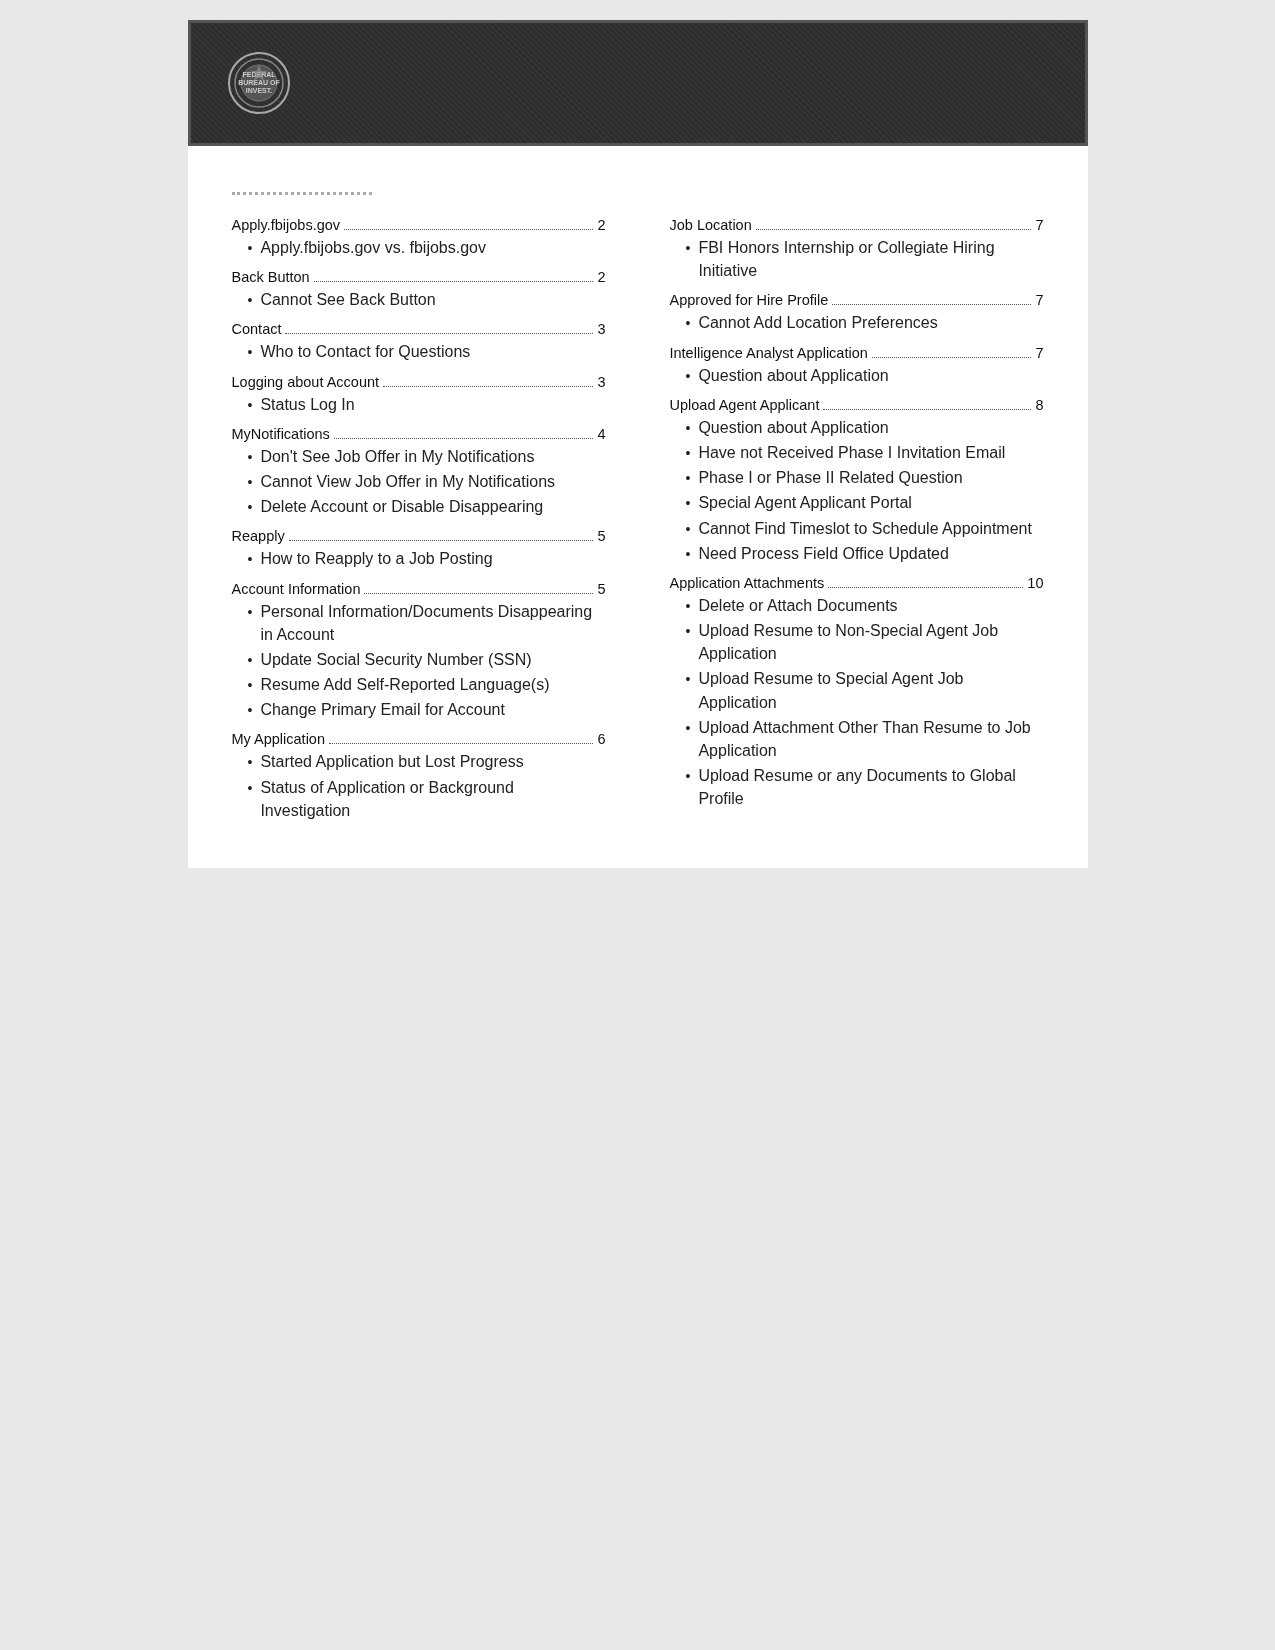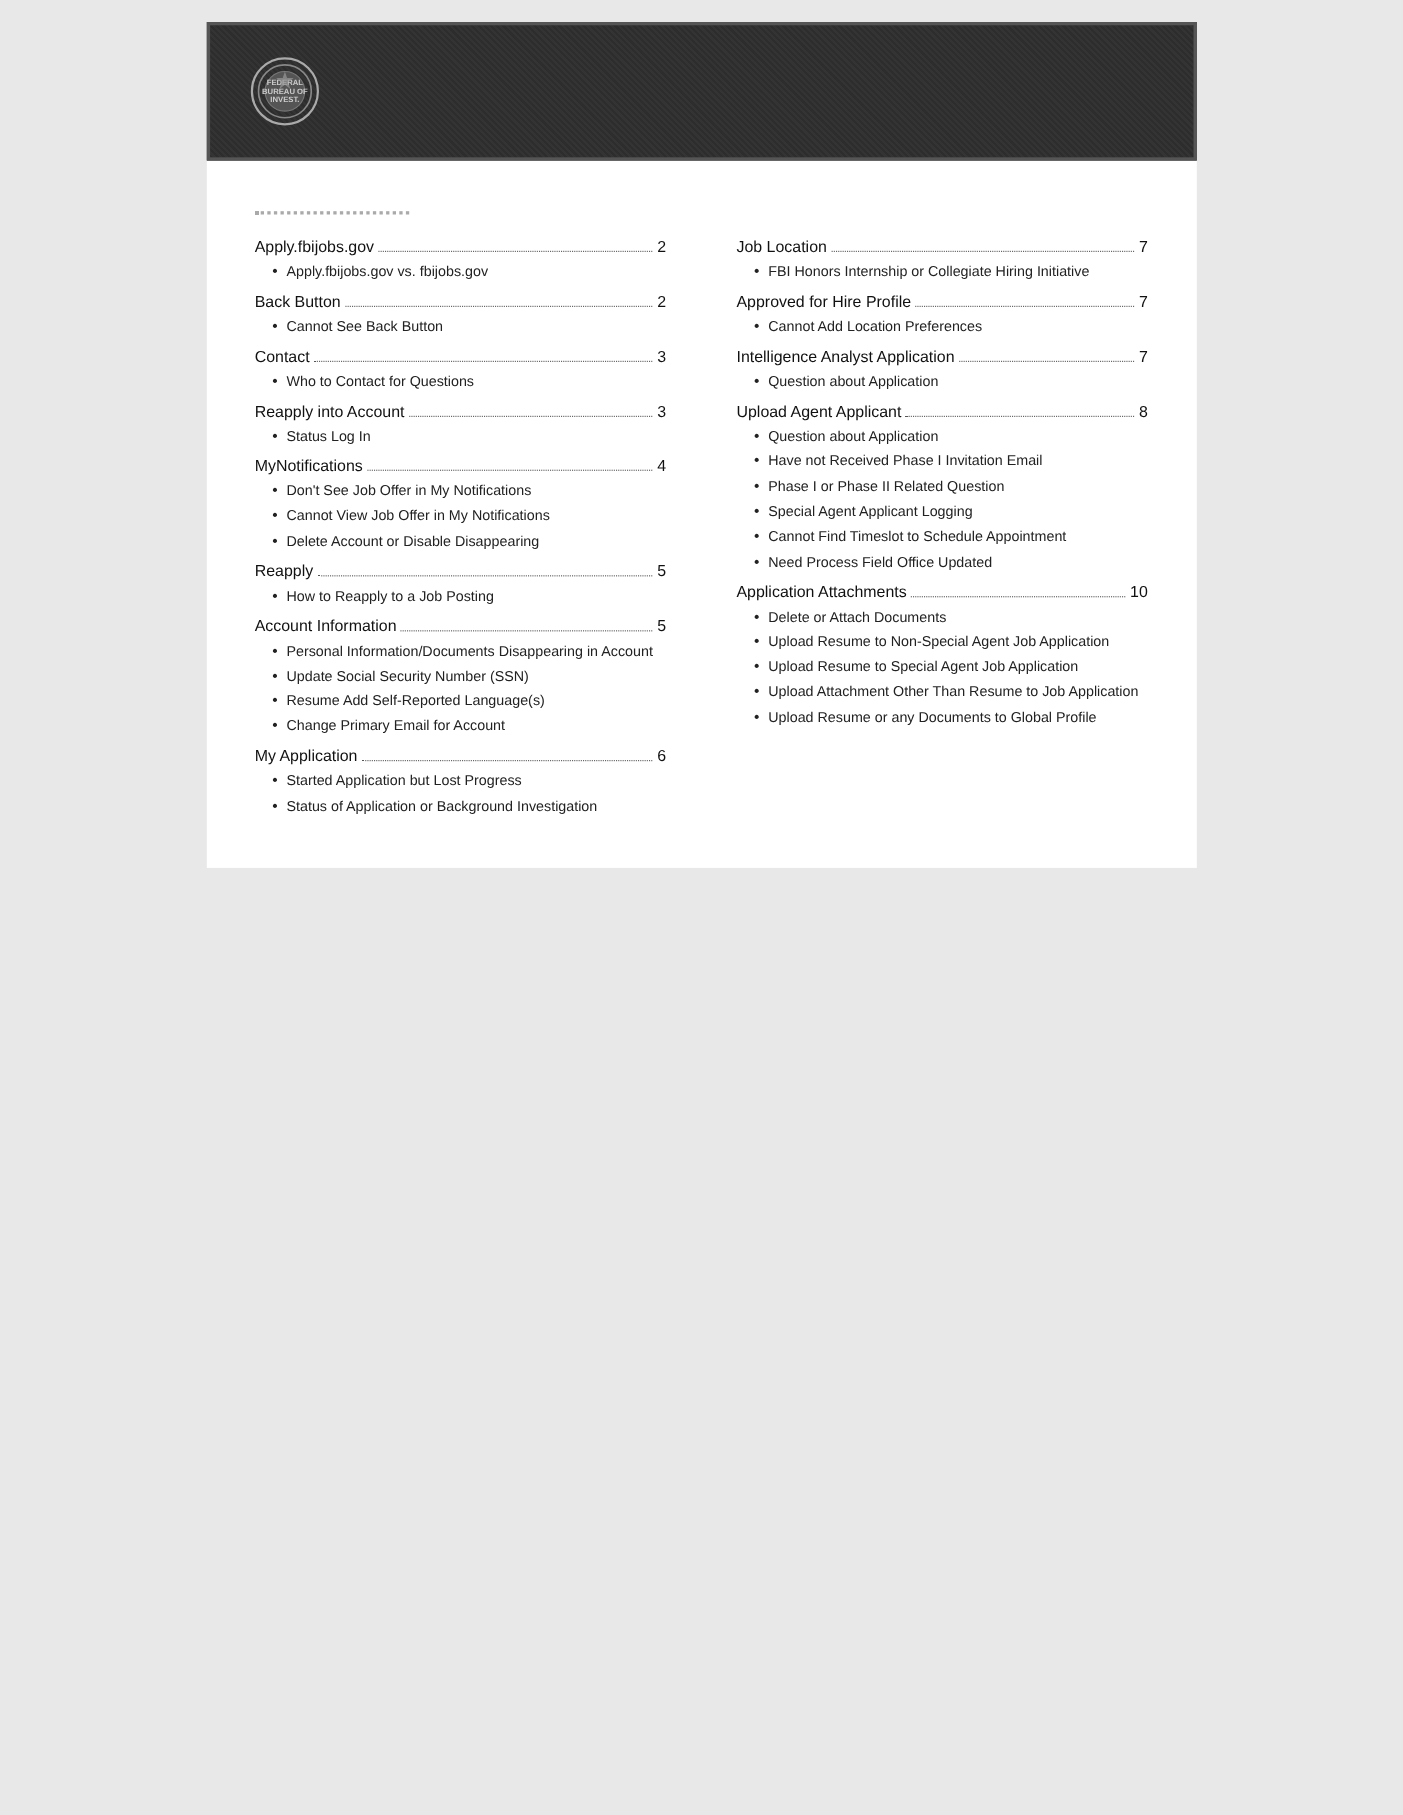--- a/index.html
+++ b/index.html
@@ -140,21 +140,21 @@
       line-height: 1.45;
     }
 
     .bullet {
       margin-right: 8px;
       font-size: 14px;
       flex-shrink: 0;
     }
 
     .sub-text {
-      font-size: 13px;
+      font-size: 16px;
       color: #222;
     }
   </style>
 </head>
 <body>
 
 <div class="page">
 
   <div class="header">
     <svg class="fbi-seal" viewBox="0 0 64 64">
@@ -214,21 +214,21 @@
             </div>
             <div class="toc-sub-items">
               <div class="toc-sub-item">
                 <span class="bullet">•</span>
                 <span class="sub-text">Who to Contact for Questions</span>
               </div>
             </div>
           </div>
           <div class="toc-section">
             <div class="toc-main-entry">
-              <span class="entry-text">Reapply into Account</span>
+              <span class="entry-text">Logging about Account</span>
               <span class="dots"></span>
               <span class="page-num">3</span>
             </div>
             <div class="toc-sub-items">
               <div class="toc-sub-item">
                 <span class="bullet">•</span>
                 <span class="sub-text">Status Log In</span>
               </div>
             </div>
           </div>
@@ -364,21 +364,21 @@
               <div class="toc-sub-item">
                 <span class="bullet">•</span>
                 <span class="sub-text">Have not Received Phase I Invitation Email</span>
               </div>
               <div class="toc-sub-item">
                 <span class="bullet">•</span>
                 <span class="sub-text">Phase I or Phase II Related Question</span>
               </div>
               <div class="toc-sub-item">
                 <span class="bullet">•</span>
-                <span class="sub-text">Special Agent Applicant Logging</span>
+                <span class="sub-text">Special Agent Applicant Portal</span>
               </div>
               <div class="toc-sub-item">
                 <span class="bullet">•</span>
                 <span class="sub-text">Cannot Find Timeslot to Schedule Appointment</span>
               </div>
               <div class="toc-sub-item">
                 <span class="bullet">•</span>
                 <span class="sub-text">Need Process Field Office Updated</span>
               </div>
             </div>

